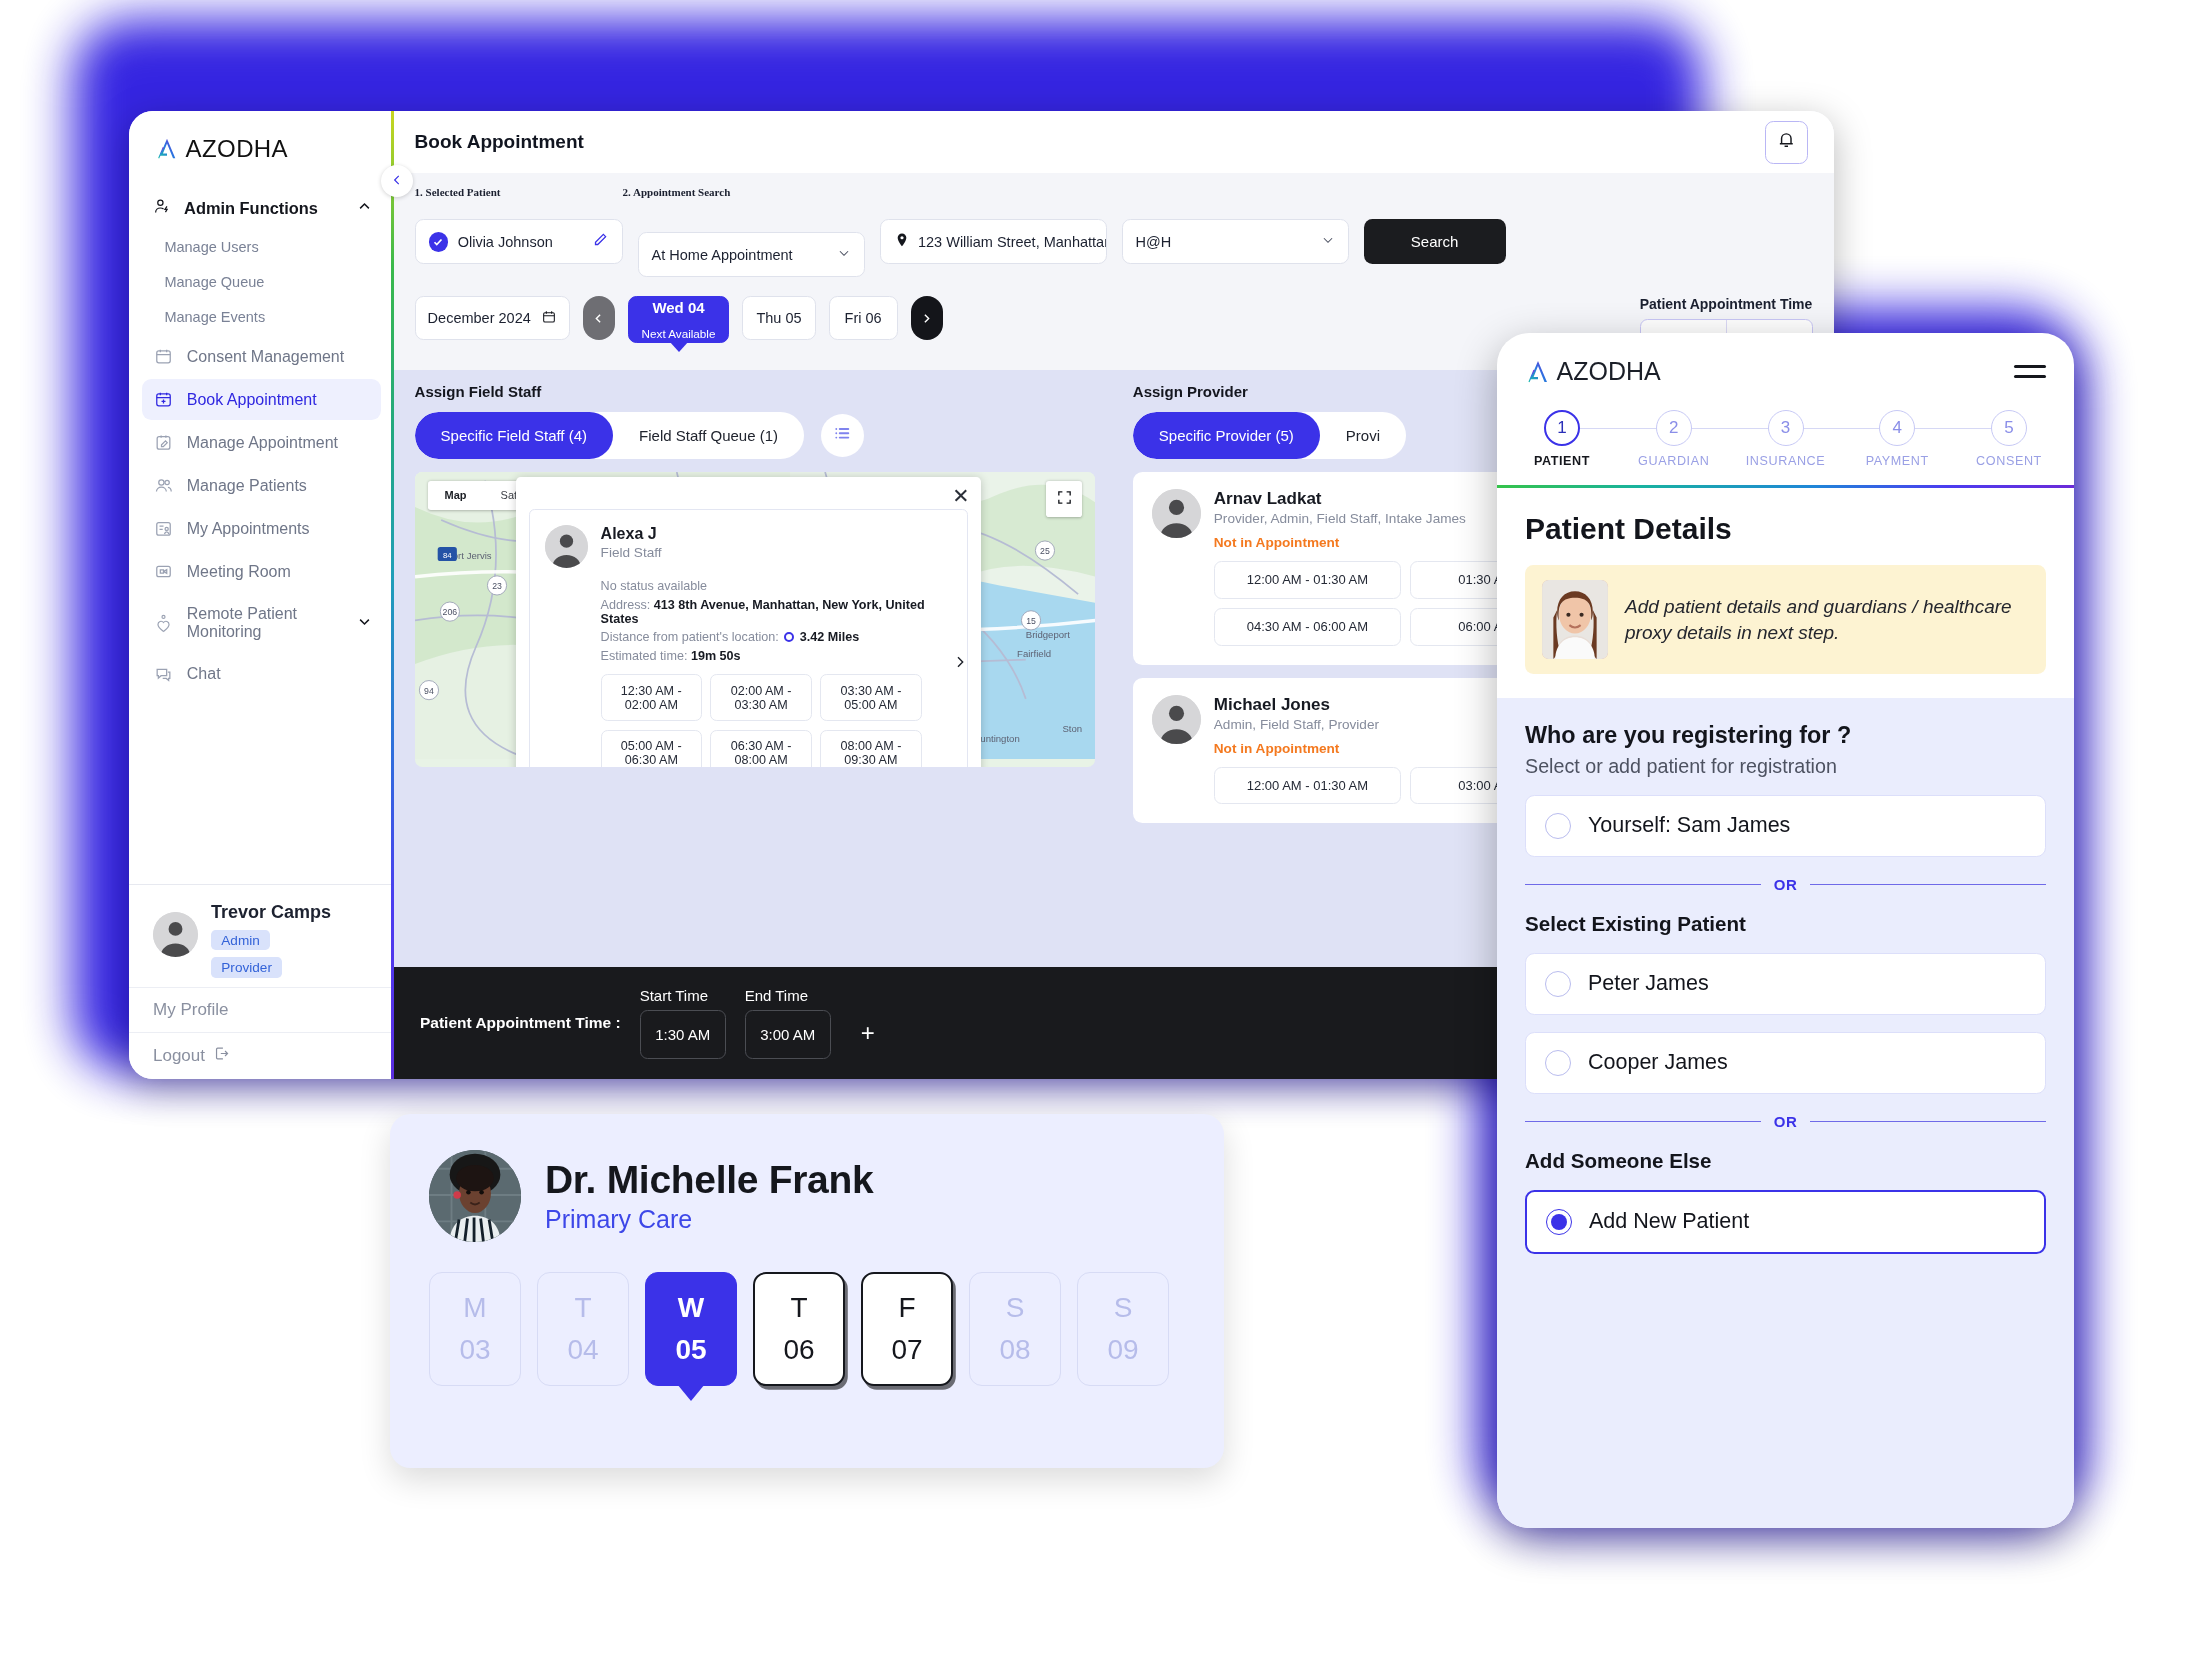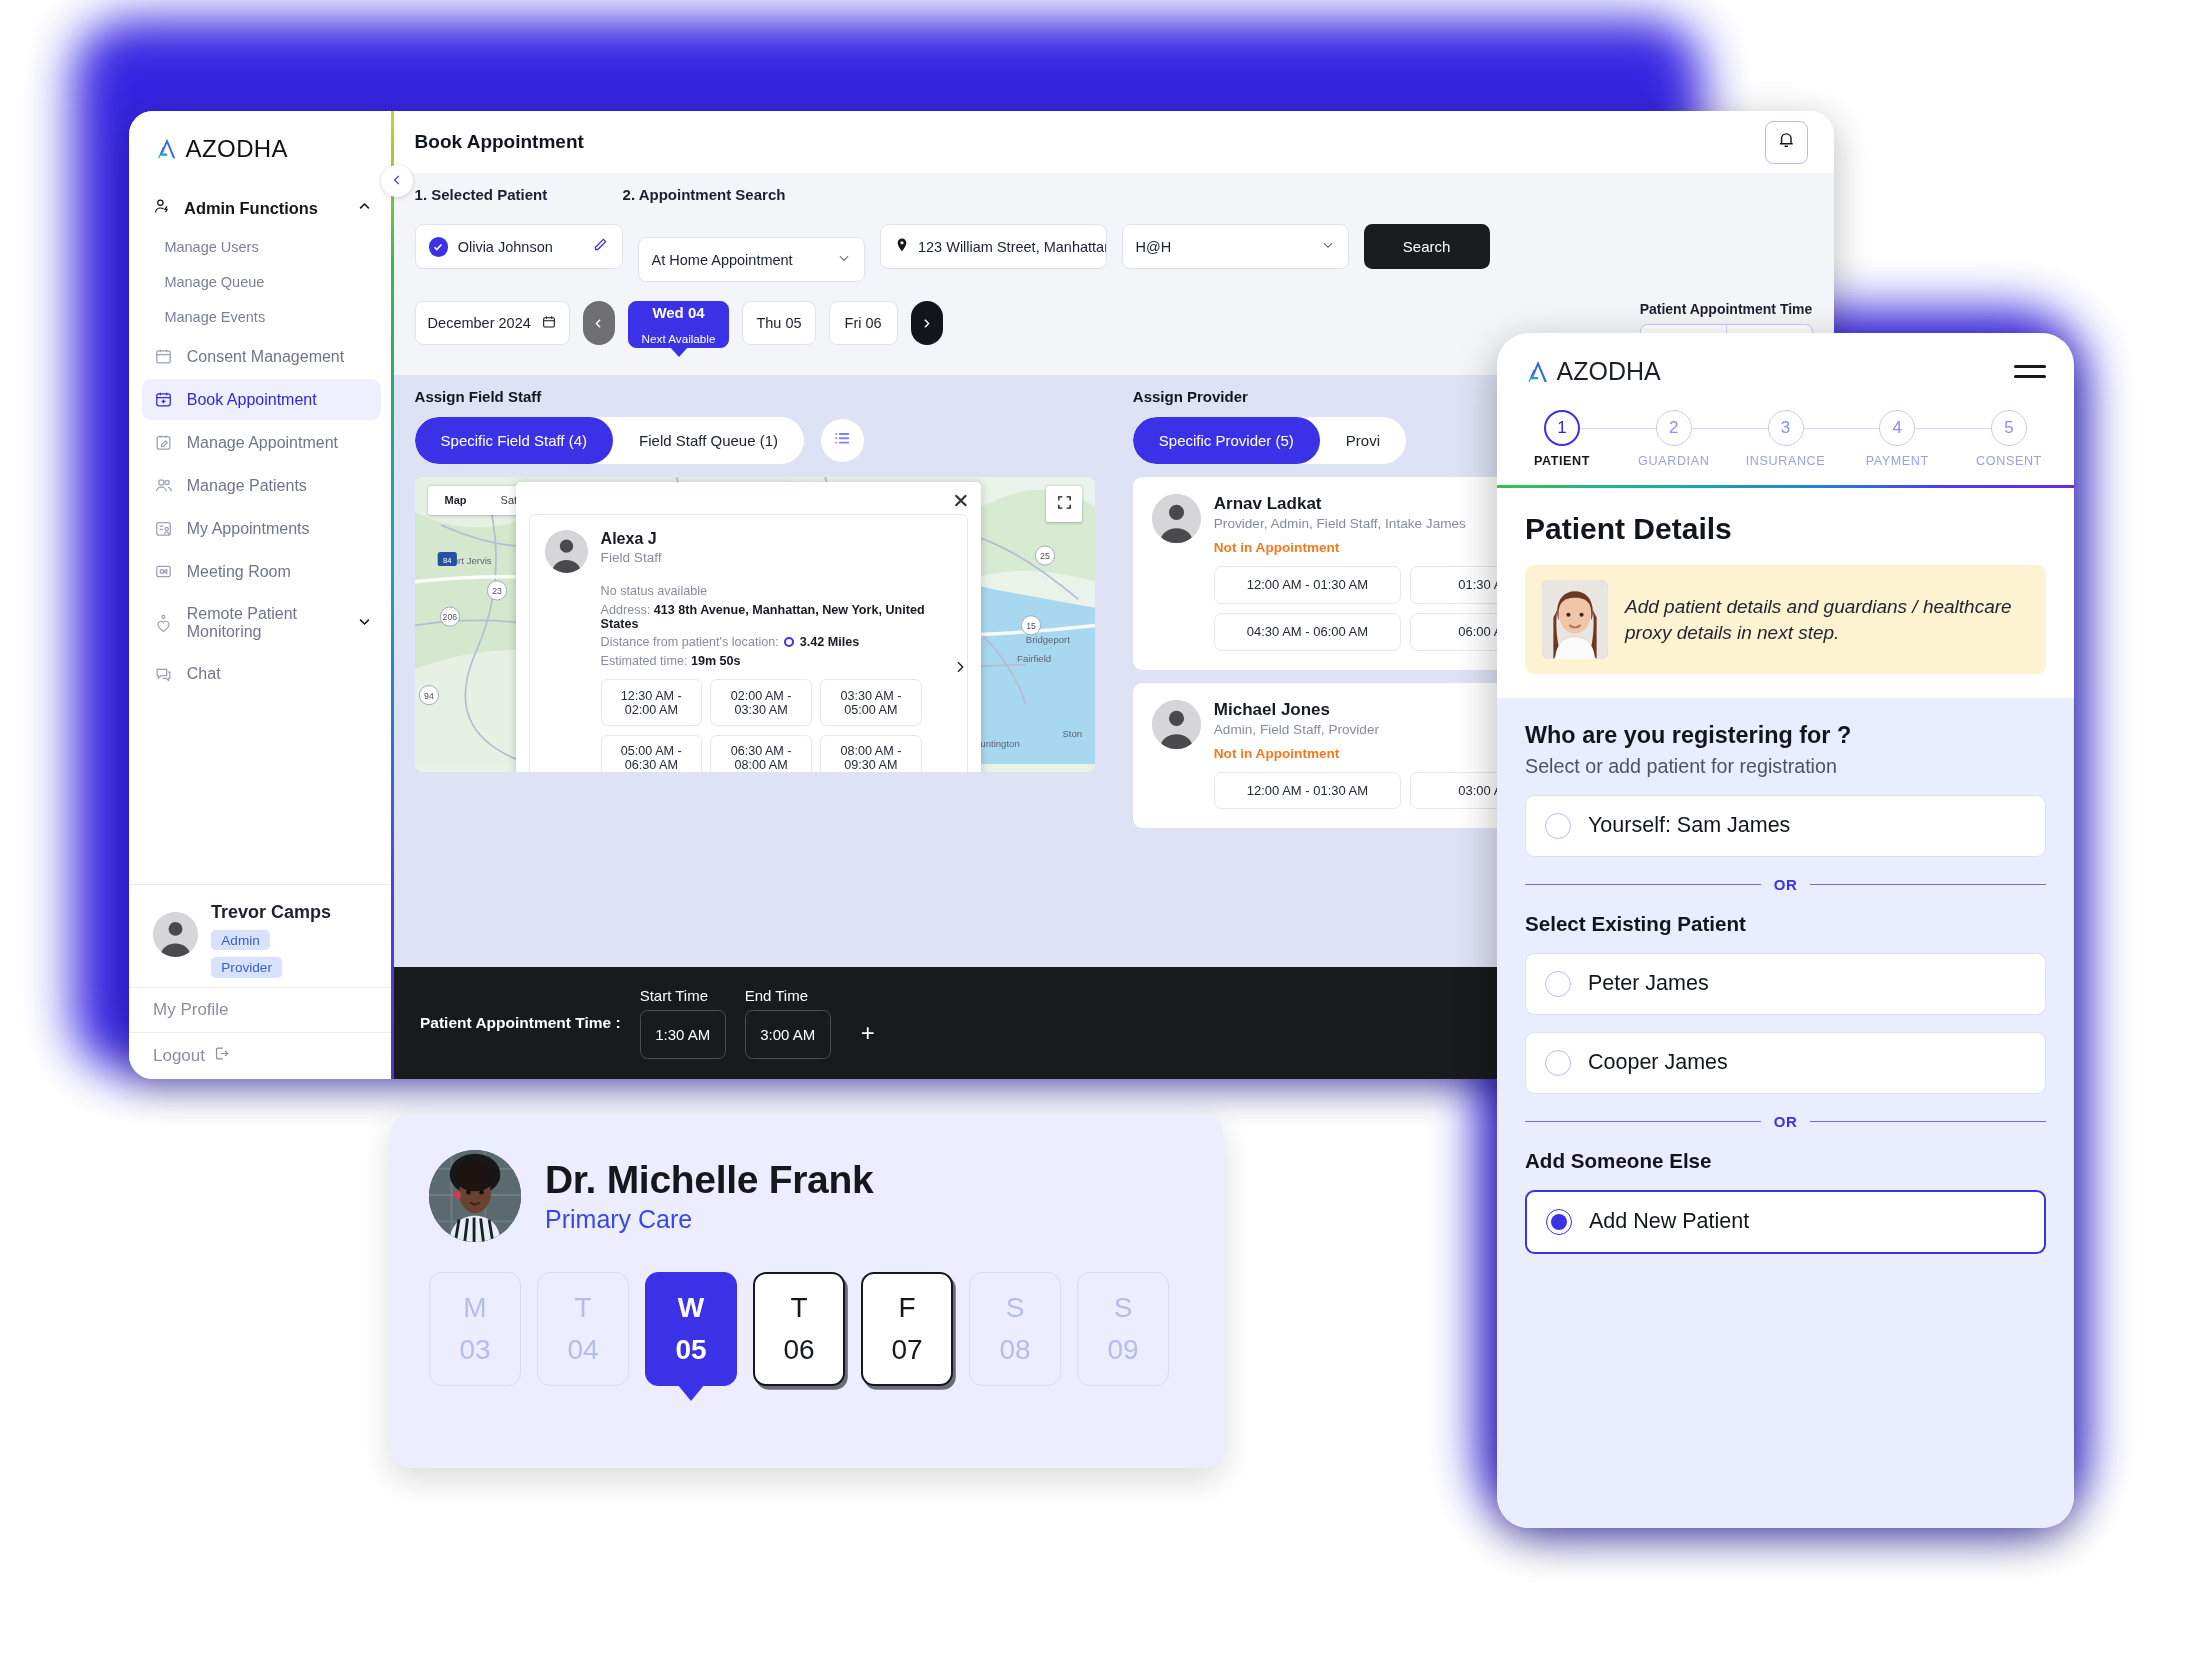--- a/index.html
+++ b/index.html
@@ -85,33 +85,33 @@
   }
 
   .collapse-btn {
     position:absolute; left:252px; top:54px; width:32px; height:32px;
     background:#fff; border-radius:50%; display:flex; align-items:center; justify-content:center;
     box-shadow:0 0.9px 4.7px rgba(0,0,0,.18); z-index:9;
   }
 
   .search-strip { padding: 13px 20.6px 9.4px 20.6px; }
   .strip-labels { display:flex; gap:0; }
-  .strip-lab { font-size:15px; font-weight:700; color:#1b2030; }
+  .strip-lab { font-size:11px; font-weight:700; color:#1b2030;font-family:Liberation Serif, serif; }
   .lab-1 { width:208px; }
   .row-controls { display:flex; gap:15px; margin-top:8.4px; align-items:center;}
   .ctl {
     height:45px; background:#fff; border:0.9px solid #dfe2ec; border-radius:8.4px;
     display:flex; align-items:center; padding: 0 13px; font-size:14.5px; color:#1c2130;
   }
   .ctl.patient { width:208px; gap:9.4px; }
   .ctl.select { width:227px; justify-content:space-between;margin-top:26px; }
   .ctl.addr { width:227px; gap:8.4px; overflow:hidden; white-space:nowrap; }
   .ctl.hah { width:227px; justify-content:space-between; }
   .search-btn {
-    height:45px; width:126px; background:#1b1c1f; color:#fff; border-radius:8.4px;
+    height:45px; width:142px; background:#1b1c1f; color:#fff; border-radius:8.4px;
     display:flex; align-items:center; justify-content:center; font-size:15px;
   }
   .check-ico { width:19.7px; height:19.7px; border-radius:50%; background:#3b32e8; display:flex; align-items:center; justify-content:center; flex:0 0 19.7px;}
 
   .date-strip { padding: 9.4px 20.6px 13px 20.6px; display:flex; align-items:flex-start; gap:13px; position:relative;}
   .month-box {
     width:155px; height:44px; background:#fff; border:0.9px solid #dfe2ec; border-radius:8.4px;
     display:flex; align-items:center; justify-content:space-between; padding: 0 12px;
     font-size:14.5px; color:#1c2130;
   }

